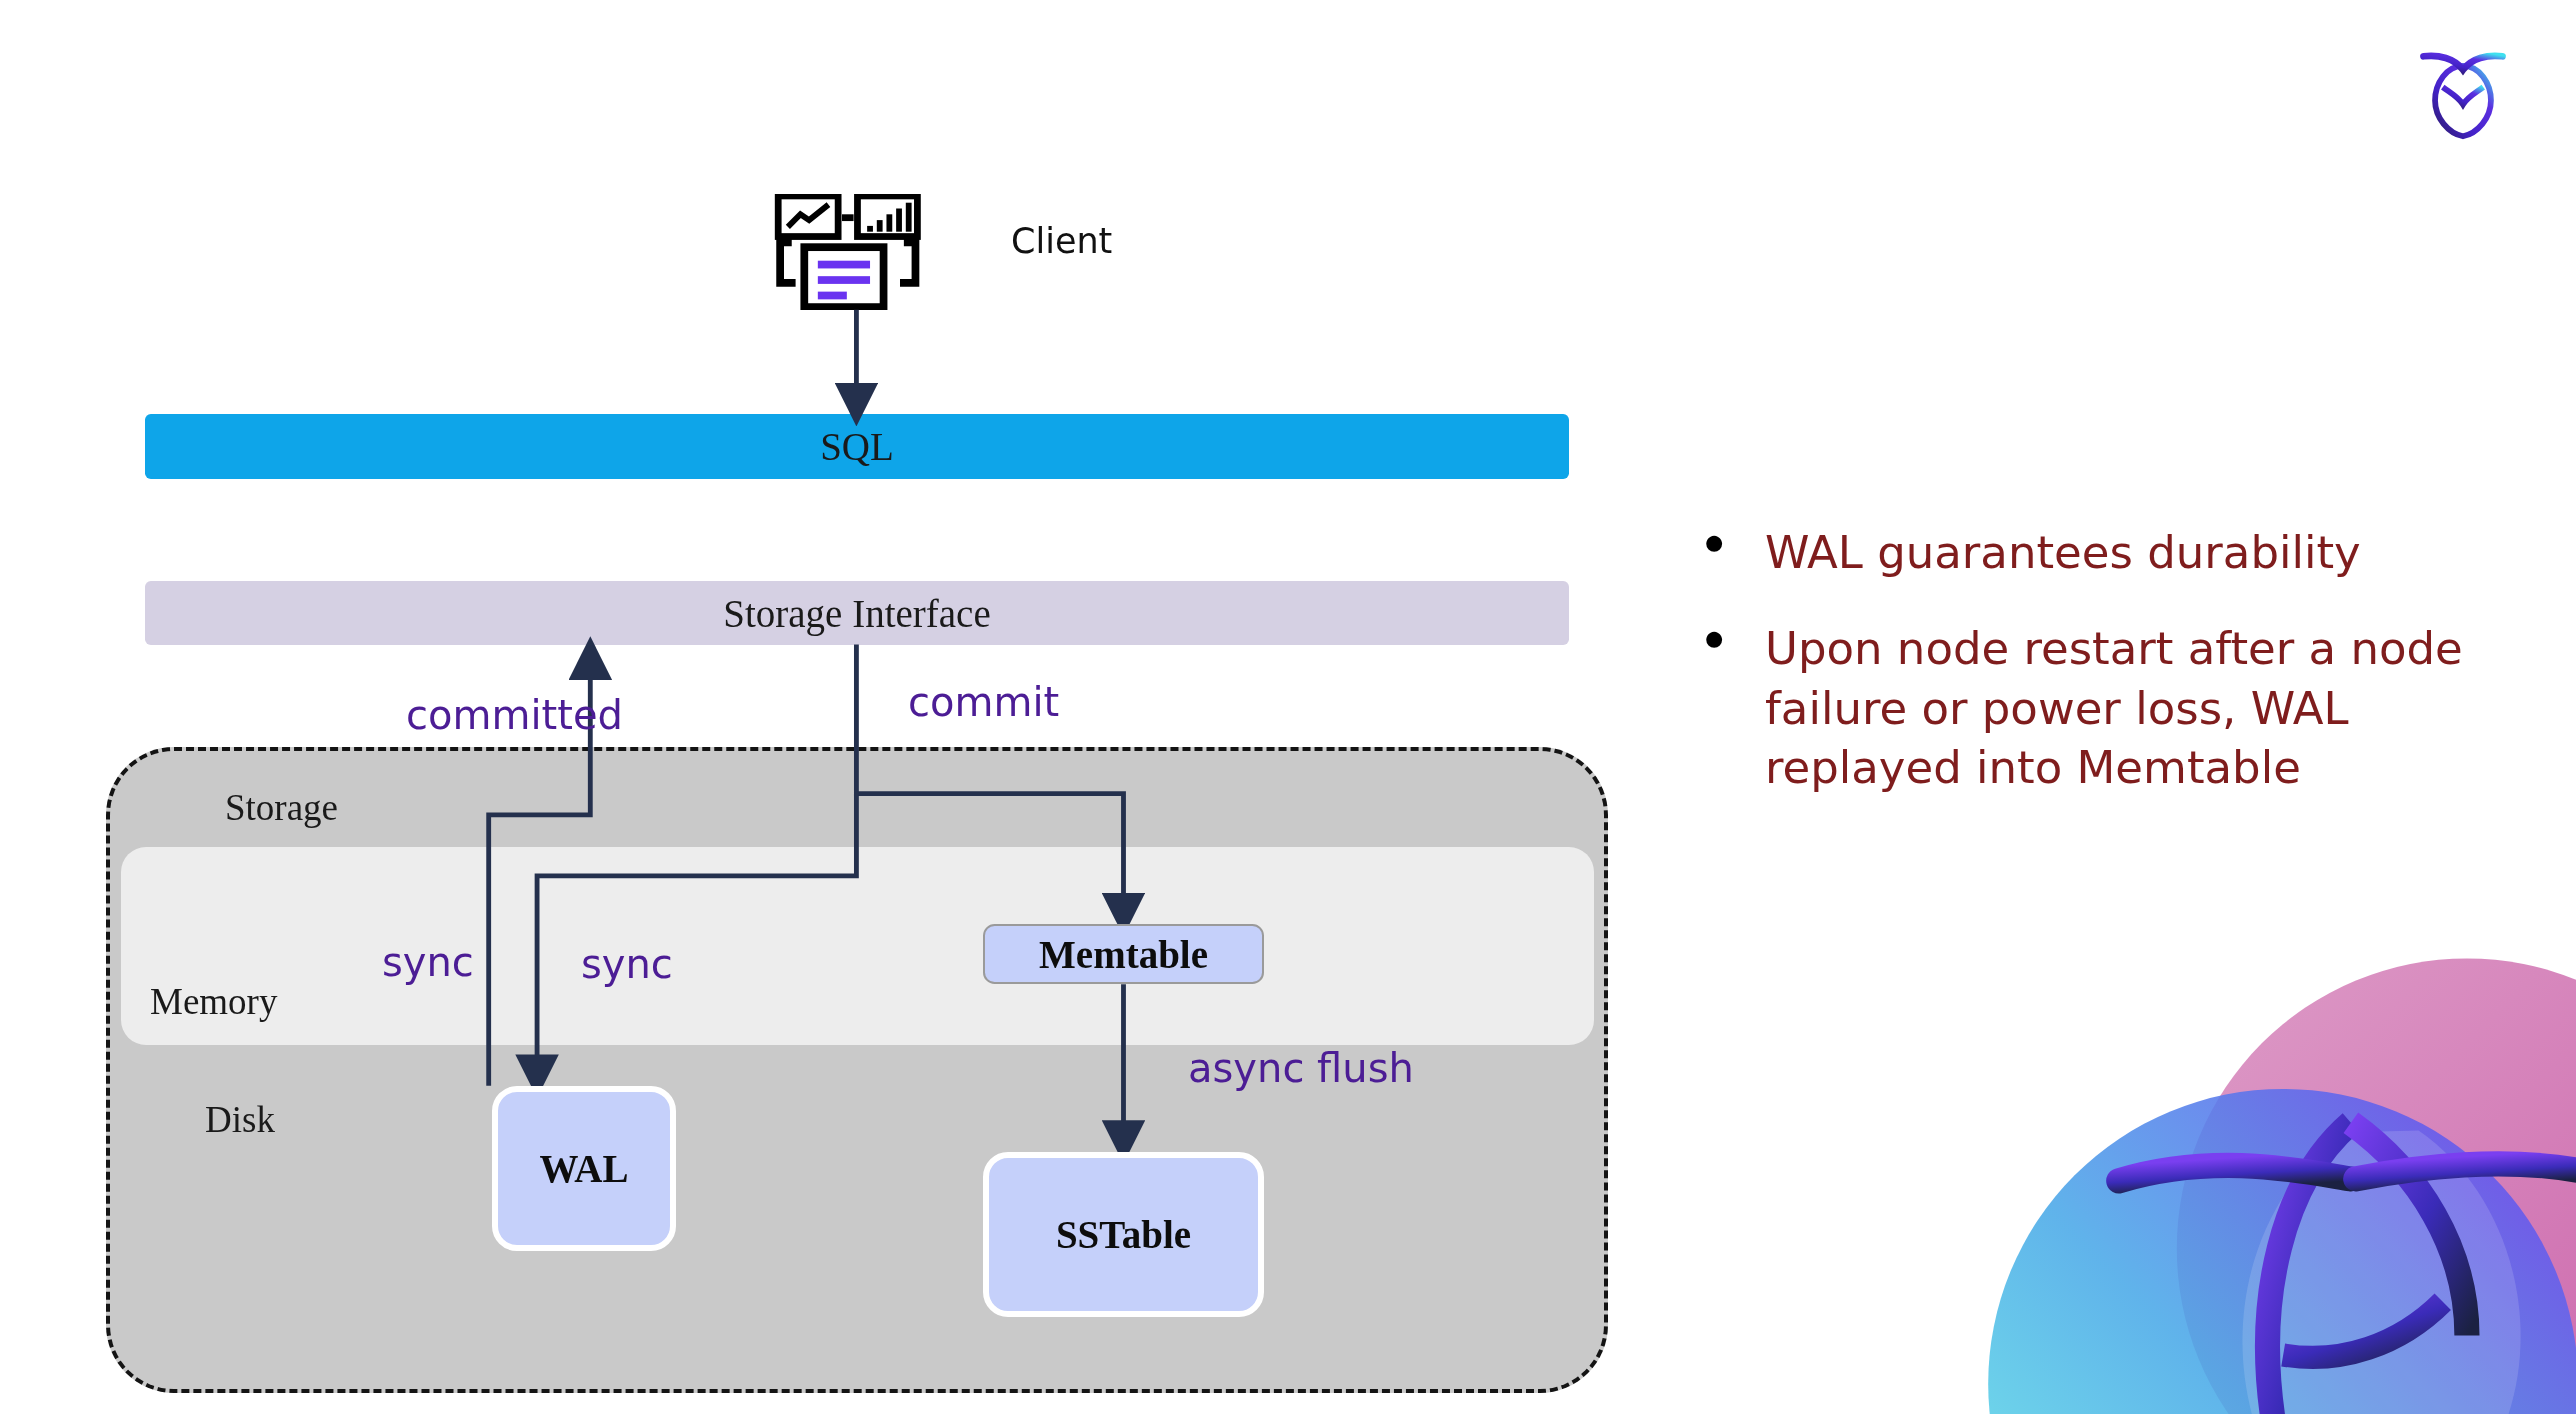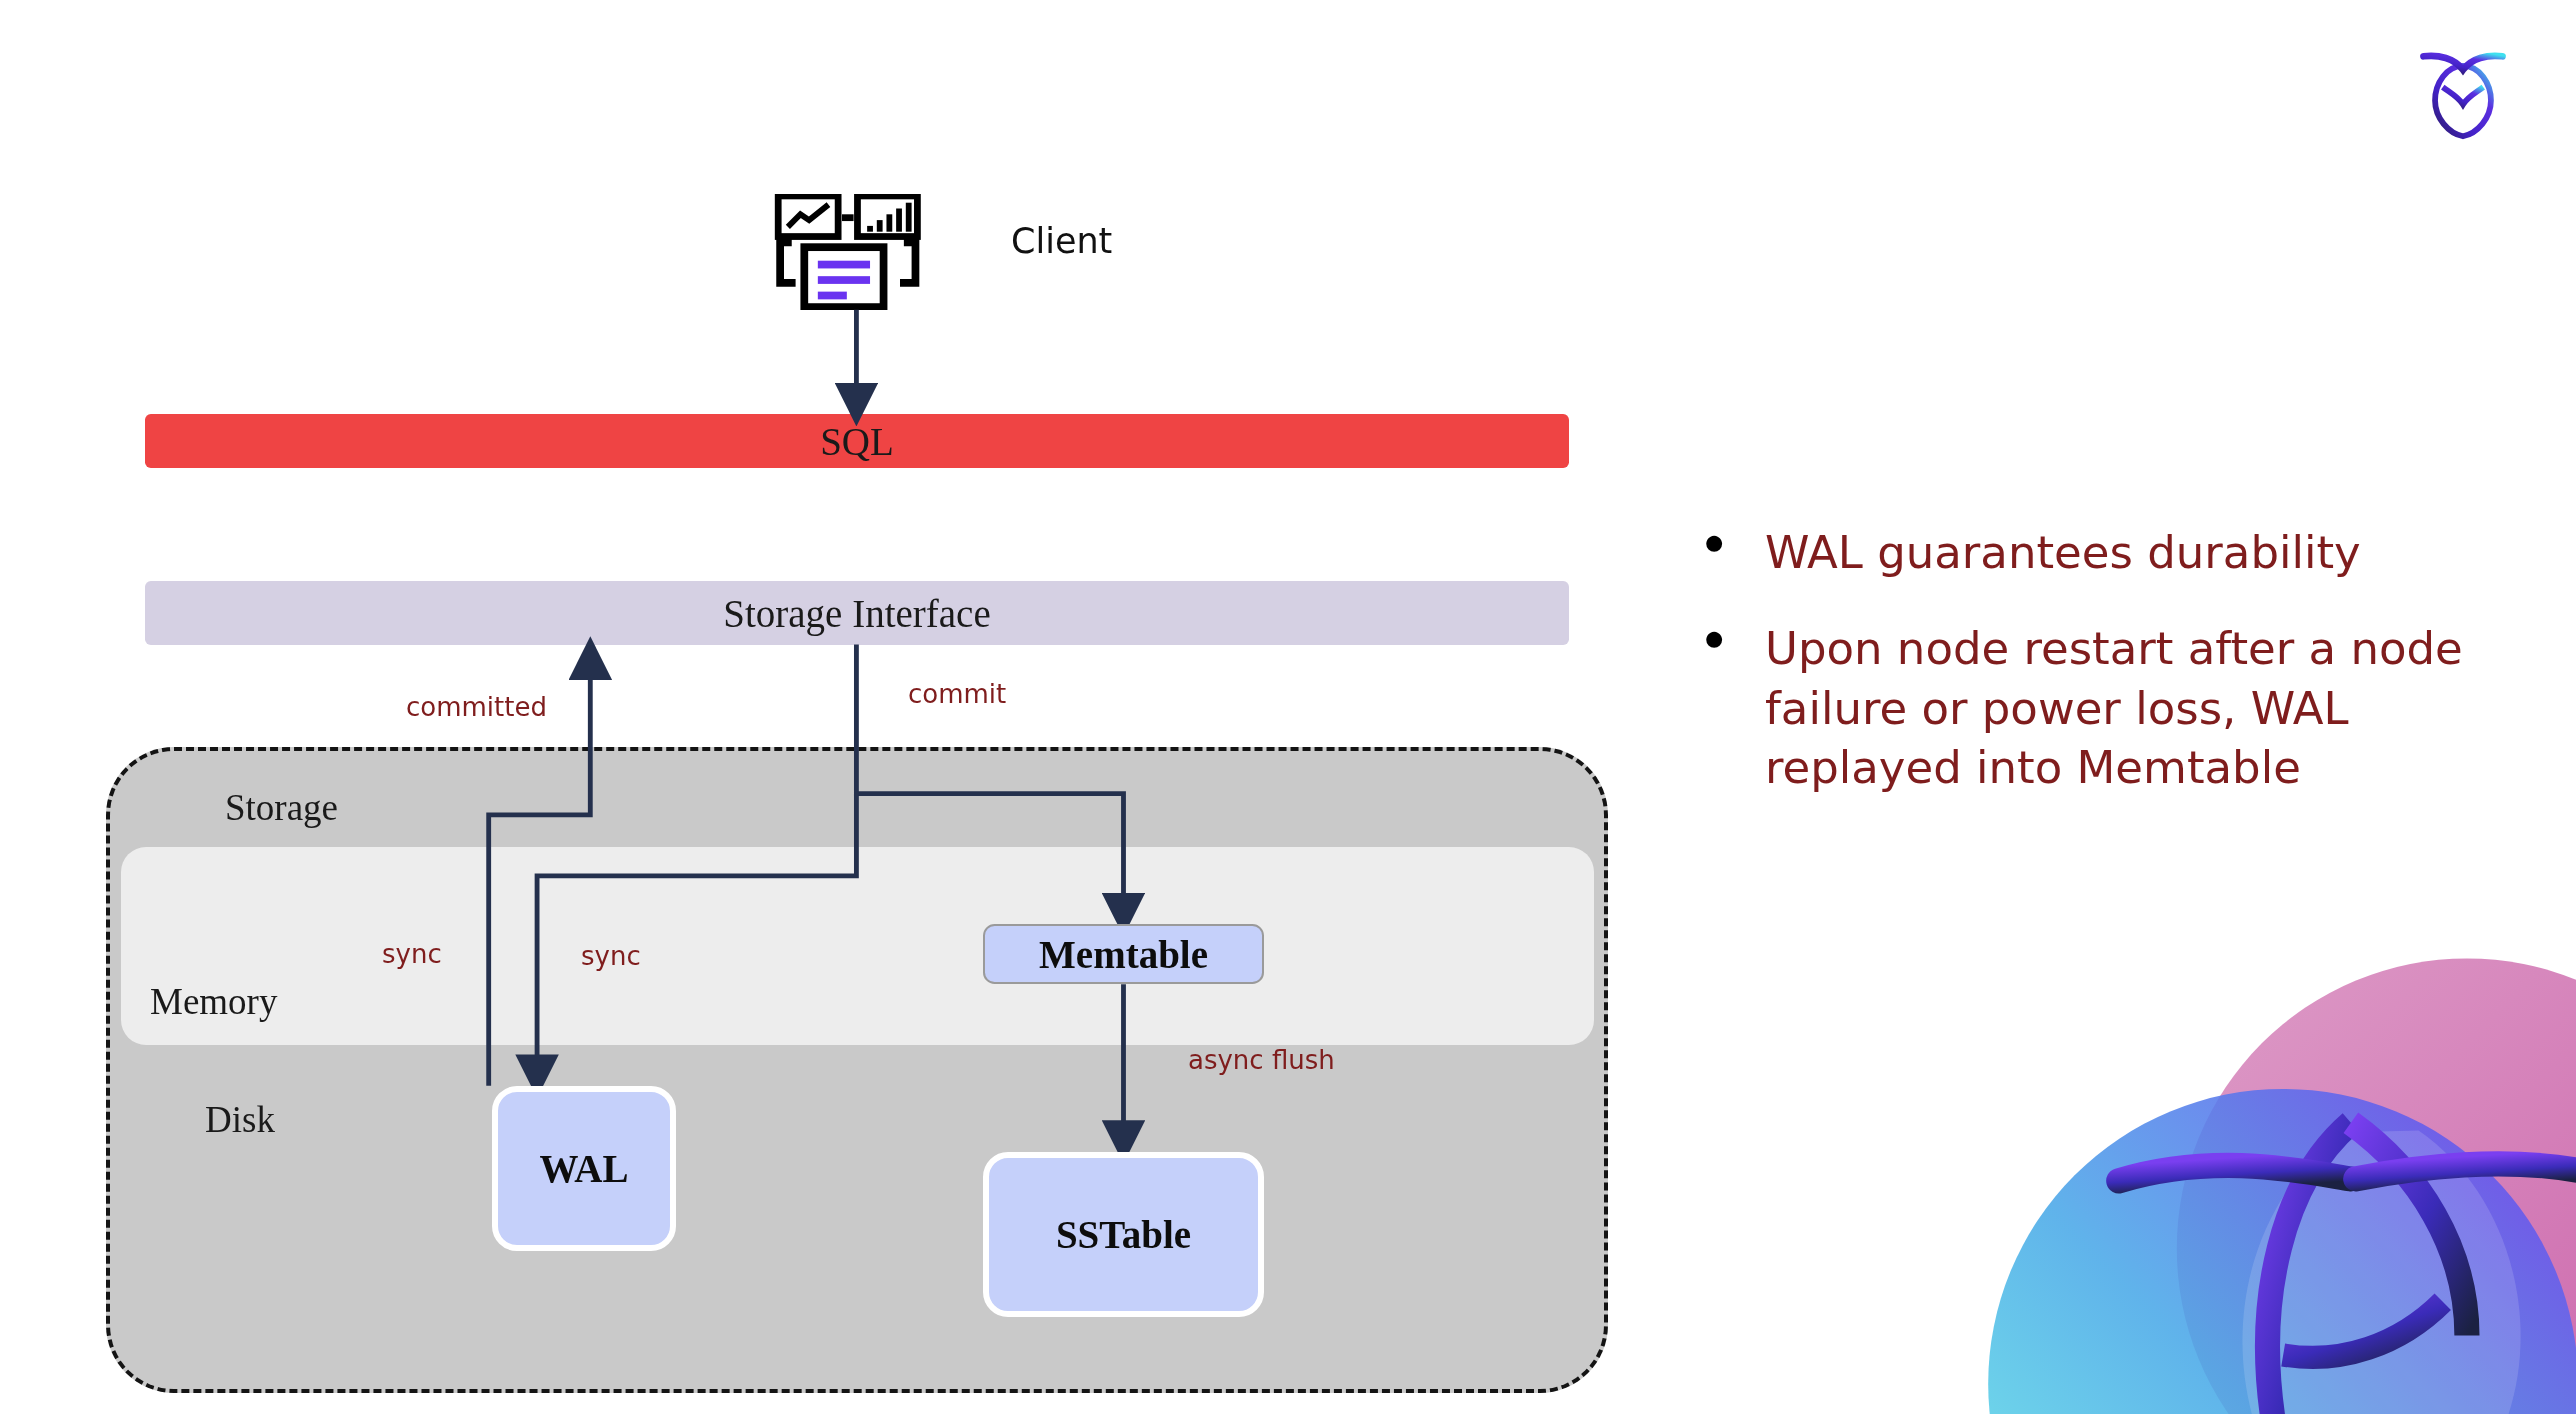--- a/index.html
+++ b/index.html
@@ -63,21 +63,21 @@
     left: 145px;
     width: 1424px;
     display: flex;
     align-items: center;
     justify-content: center;
     border-radius: 5.8px;
     font-family: "Liberation Serif", serif;
     font-size: 39px;
     color: #1a1a1a;
   }
-  .layer-sql   { top: 414px; height: 54px; background: #ef4444; }
+  .layer-sql   { top: 414px; height: 65px; background: #0ea5e9; }
   .layer-kv    { top: 503px; height: 54px; background: #b8dcdc; }
   .layer-store { top: 581px; height: 64px; background: #d5d0e3; }
 
   
   .pebble-box {
     position: absolute;
     left: 106px;
     top: 747px;
     width: 1502px;
     height: 646px;
@@ -135,22 +135,22 @@
     left: 983px; top: 1152px;
     width: 281px; height: 165px;
     border: 6.8px solid #ffffff;
     border-radius: 25px;
   }
 
   
   .edge-label {
     position: absolute;
     font-family: "DejaVu Sans", sans-serif;
-    font-size: 26px;
-    color: #7f1d1d;
+    font-size: 40px;
+    color: #4c1d95;
     white-space: nowrap;
   }
   .lbl-committed { left: 406px; top: 692px; }
   .lbl-commit    { left: 908px; top: 679px; }
   .lbl-sync1     { left: 382px; top: 939px; }
   .lbl-sync2     { left: 581px; top: 941px; }
   .lbl-asyncflush{ left: 1188px; top: 1045px; }
 
   
   .arrows {

